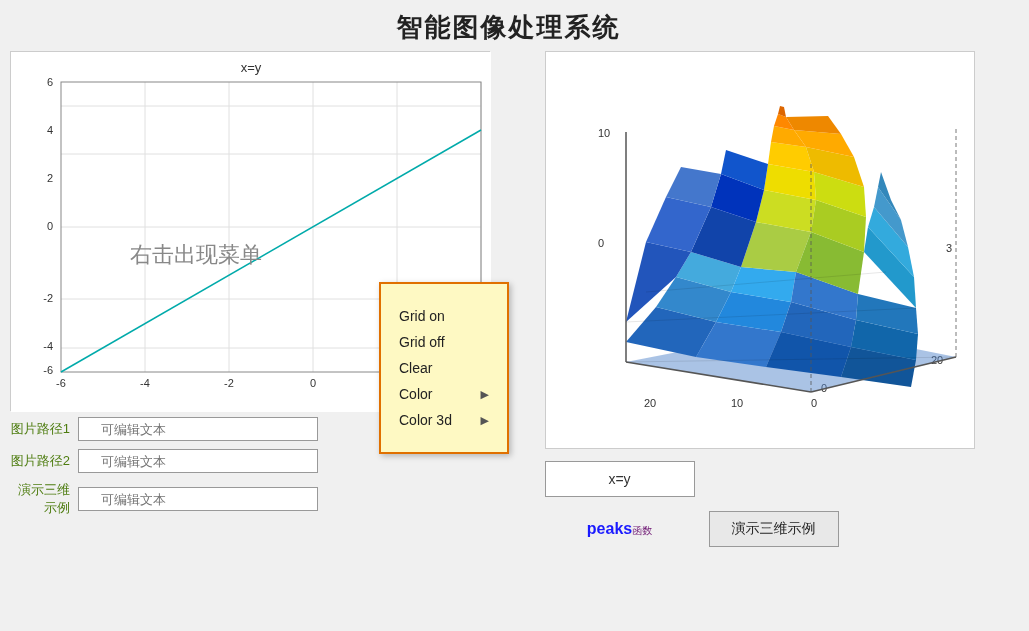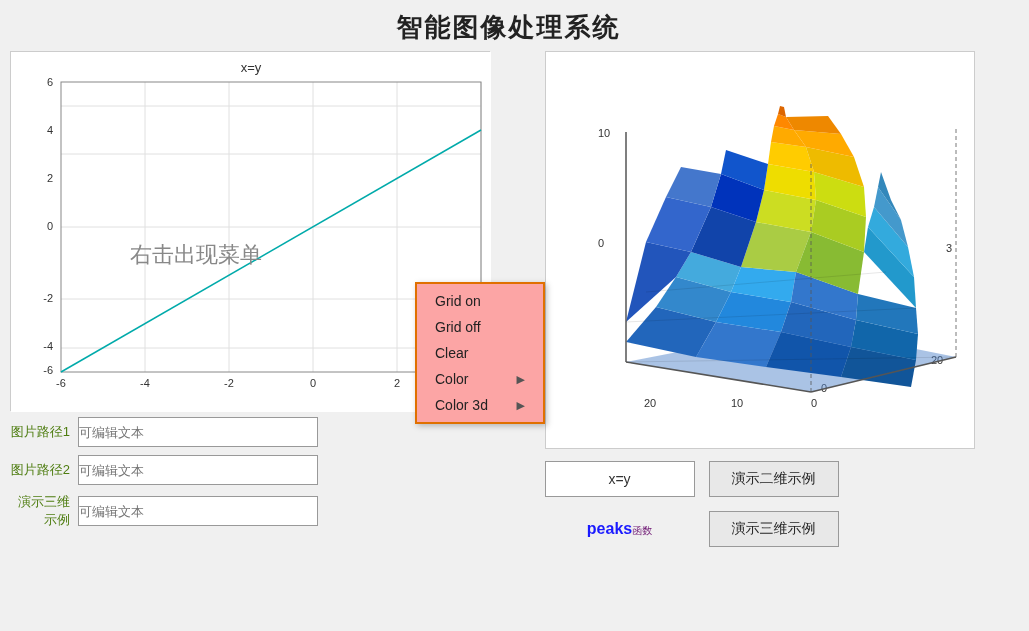--- a/index.html
+++ b/index.html
@@ -34,27 +34,27 @@
       position: relative;
       width: 480px;
       height: 360px;
       background: white;
       border: 1px solid #ccc;
     }
     
     .context-menu {
       position: absolute;
       top: 230px;
-      left: 404px;
-      background: #fca5a5;
+      left: 368px;
+      background: #fef9c3;
       border: 2px solid #e07000;
       box-shadow: 2px 2px 6px rgba(0,0,0,0.25);
       z-index: 10;
       min-width: 130px;
-      padding: 4px 0;
+      padding: 19px 0;
     }
     .context-menu-item {
       padding: 5px 18px;
       font-size: 14px;
       color: #222;
       cursor: pointer;
       display: flex;
       align-items: center;
       justify-content: space-between;
     }
@@ -75,24 +75,24 @@
       gap: 8px;
     }
     .field-label {
       font-size: 13px;
       color: #4d7c0f;
       width: 60px;
       text-align: right;
     }
     .field-input {
       width: 240px;
-      height: 30px;
+      height: 24px;
       border: 1px solid #999;
       background: white;
-      padding: 2px 0;
+      padding: 2px 22px;
       font-size: 13px;
       color: #555;
     }
     
     .right-panel {
       display: flex;
       flex-direction: column;
       flex: 1;
       align-items: center;
     }
@@ -303,21 +303,20 @@
           <line x1="80" y1="310" x2="80" y2="80" stroke="#555" stroke-width="1.5"></line>
           <line x1="410" y1="305" x2="410" y2="75" stroke="#555" stroke-width="0.8" stroke-dasharray="4,3"></line>
           <line x1="265" y1="340" x2="265" y2="110" stroke="#555" stroke-width="0.8" stroke-dasharray="4,3"></line>
         </svg>
       </div>
 
       <div class="demo-buttons-area">
 
         <div class="demo-row">
           <input class="demo-input" type="text" value="x=y" style="">
-          <button class="demo-button">演示二维示例</button>
         </div>
 
         <div class="demo-row">
           <span style="width:150px;text-align:center;">
             <span style="color:#1a1aff;font-size:16px;font-weight:bold;margin-top:24px;">peaks</span><span style="font-size:10px;color:#701a75;">函数</span>
           </span>
           <button class="demo-button">演示三维示例</button>
         </div>
       </div>
     </div>

